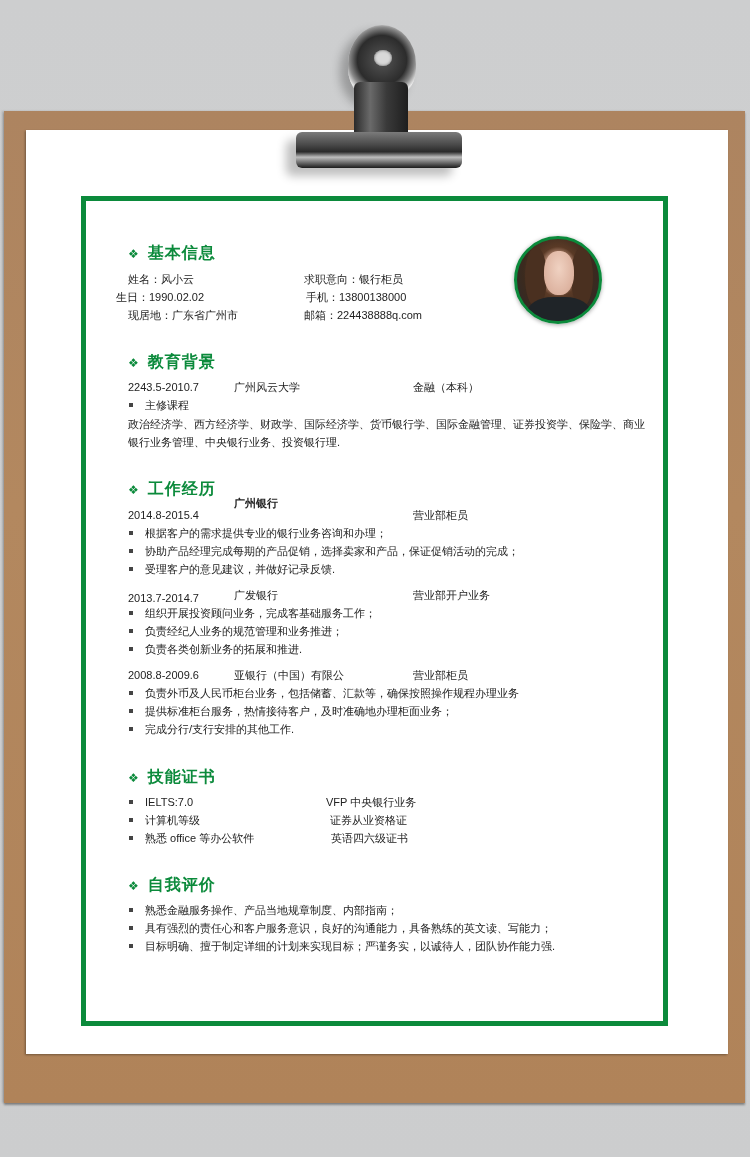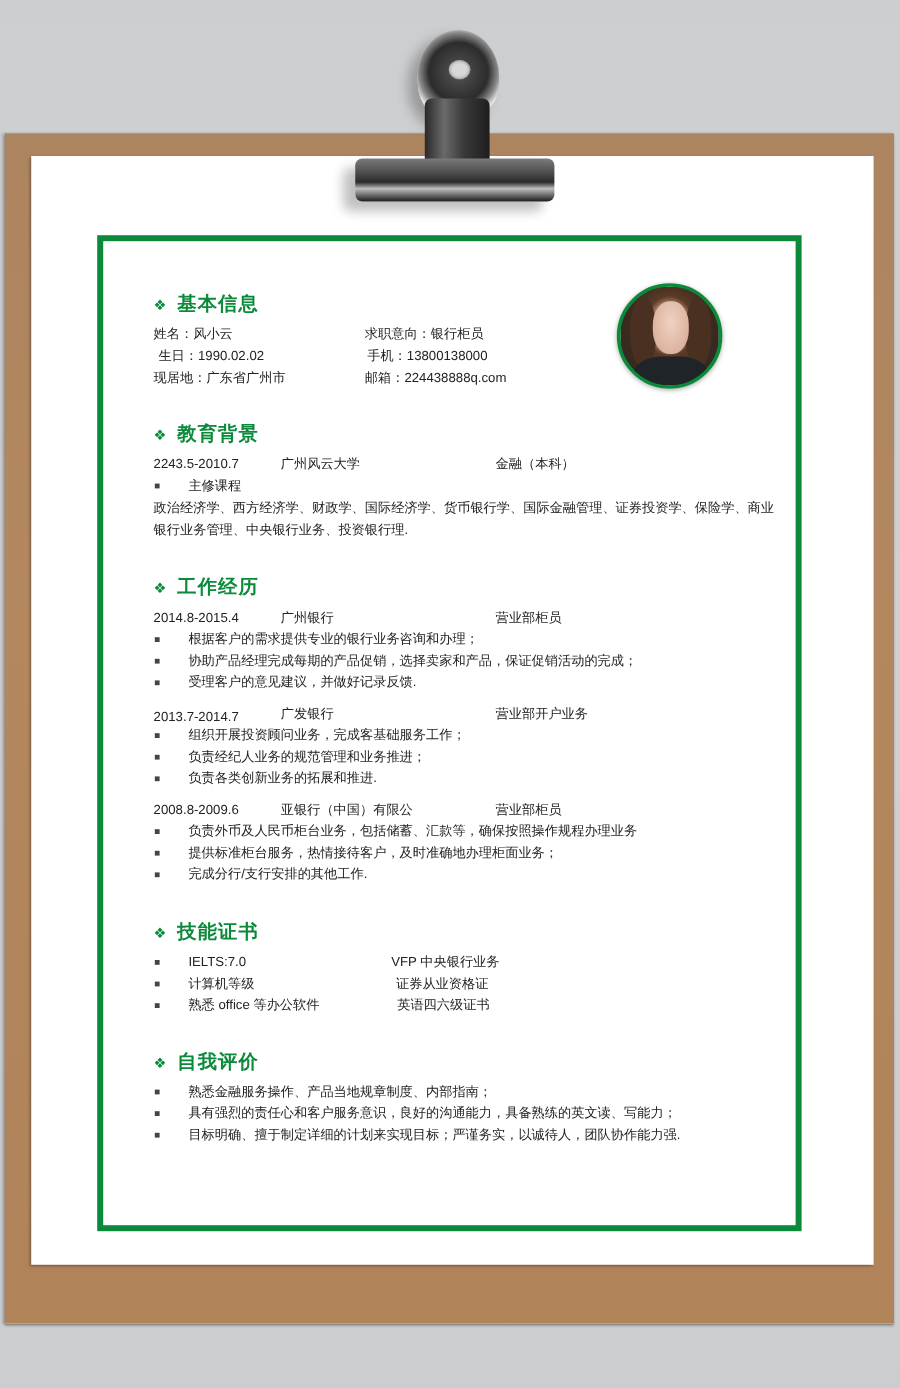--- a/index.html
+++ b/index.html
@@ -51,21 +51,21 @@
     .section-title {
       position: absolute; left: 128px; display: flex; align-items: center;
       color: #0b8a3b; font-weight: bold; font-size: 16px; letter-spacing: 1px;
     }
     .section-title .icon { font-size: 12px; margin-right: 9px; letter-spacing: 0; }
     .row { position: absolute; font-size: 11px; color: #222; white-space: nowrap; line-height: 14px; }
     .bullet { position: absolute; font-size: 11px; color: #222; white-space: nowrap; line-height: 14px; }
     .bullet .mark {
       position: absolute; left: 0; top: 5px; width: 4px; height: 4px; background: #444;
     }
-    .bullet .txt { position: absolute; left: 28px; top: 0; }
+    .bullet .txt { position: absolute; left: 16px; top: 0; }
     .avatar {
       position: absolute; left: 514px; top: 236px; width: 88px; height: 88px; border-radius: 50%;
       border: 3px solid #0b8a3b; overflow: hidden;
       background: radial-gradient(ellipse at 50% 40%, #e8c5b0 0%, #d4a58e 22%, #5a3a26 36%, #3b2a1e 60%, #2a2a30 100%);
       box-shadow: 0 1px 4px rgba(0,0,0,0.35);
     }
     .avatar .face {
       position: absolute; left: 27px; top: 12px; width: 30px; height: 44px; border-radius: 45%;
       background: radial-gradient(ellipse at 50% 40%, #f0d2c2 0%, #ddb3a0 70%, #b88a74 100%);
     }
@@ -93,21 +93,21 @@
 <div class="content">
 
   <div class="section-title" style="top:243px;">
     <span class="icon">❖</span>
     <span>基本信息</span>
   </div>
 
   <div class="row" style="left:128px; top:272px;">
     <span>姓名：</span><span>风小云</span>
   </div>
-  <div class="row" style="left:132px; top:290px;">
+  <div class="row" style="left:116px; top:290px;">
     <span>生日：</span><span>1990.02.02</span>
   </div>
   <div class="row" style="left:128px; top:308px;">
     <span>现居地：</span><span>广东省广州市</span>
   </div>
 
   <div class="row" style="left:304px; top:272px;">
     <span>求职意向：</span><span>银行柜员</span>
   </div>
   <div class="row" style="left:306px; top:290px;">
@@ -137,21 +137,21 @@
   </div>
   <div class="row" style="left:128px; top:417px;">政治经济学、西方经济学、财政学、国际经济学、货币银行学、国际金融管理、证券投资学、保险学、商业</div>
   <div class="row" style="left:128px; top:435px;">银行业务管理、中央银行业务、投资银行理.</div>
 
   <div class="section-title" style="top:479px;">
     <span class="icon">❖</span>
     <span>工作经历</span>
   </div>
 
   <div class="row" style="left:128px; top:508px;">2014.8-2015.4</div>
-  <div class="row" style="left:234px; top:508px;">广州银行</div>
+  <div class="row" style="left:234px; top:496px;font-weight:bold;">广州银行</div>
   <div class="row" style="left:413px; top:508px;">营业部柜员</div>
   <div class="bullet" style="left:129px; top:526px;">
     <span class="mark"></span>
     <span class="txt">根据客户的需求提供专业的银行业务咨询和办理；</span>
   </div>
   <div class="bullet" style="left:129px; top:544px;">
     <span class="mark"></span>
     <span class="txt">协助产品经理完成每期的产品促销，选择卖家和产品，保证促销活动的完成；</span>
   </div>
   <div class="bullet" style="left:129px; top:562px;">

